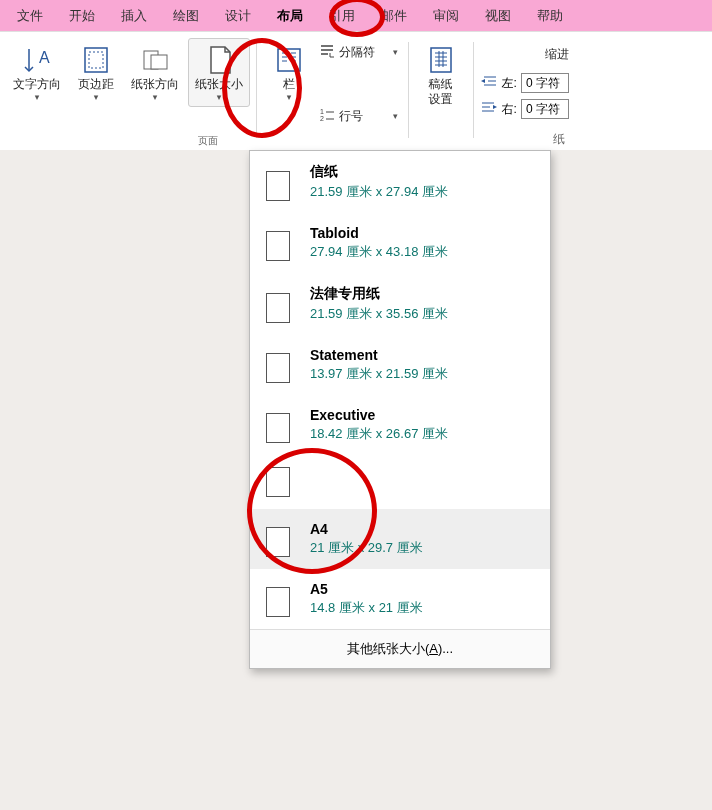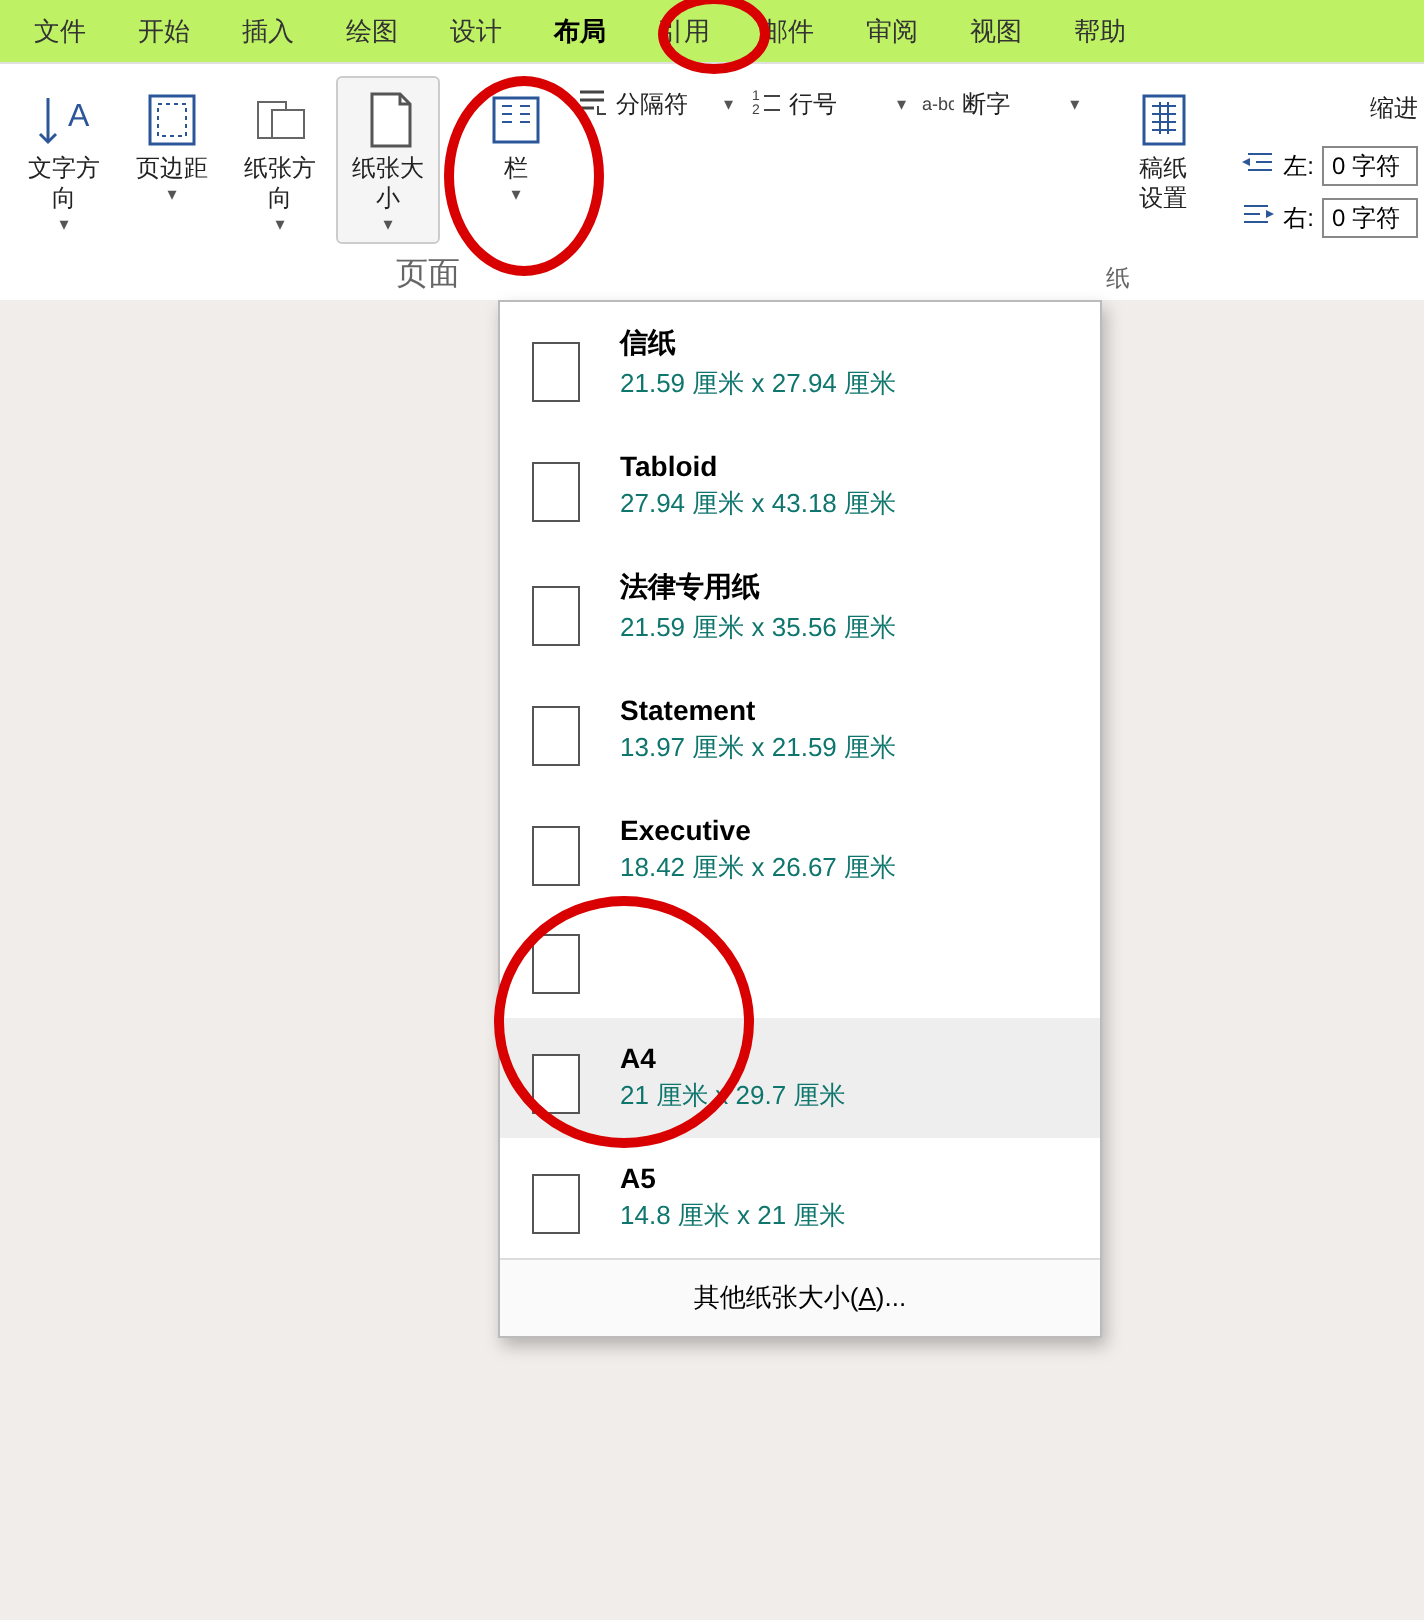--- a/index.html
+++ b/index.html
@@ -8,21 +8,21 @@
       font-size: 13px;
       background: #f0edea;
       width: 712px;
       height: 810px;
       overflow: hidden;
       position: relative;
     }
     
     .menu-bar {
       display: flex;
-      background: #bef264;
+      background: #f9a8d4;
       height: 32px;
       align-items: flex-end;
       padding: 0 4px;
       border-bottom: 1px solid #e0e0e0;
     }
     .menu-item {
       padding: 6px 13px;
       cursor: pointer;
       color: #333;
     }
@@ -86,21 +86,21 @@
     .vsep {
       width: 1px;
       background: #d9d9d9;
       height: 96px;
       margin: 4px 6px 0;
     }
     .page-setup-label {
       position: absolute;
       left: 198px;
       bottom: 2px;
-      font-size: 16px;
+      font-size: 10px;
       color: #666;
     }
     
     .small-row {
       display: flex;
       align-items: center;
       height: 24px;
       gap: 4px;
       padding: 0 4px;
       cursor: pointer;
@@ -266,21 +266,21 @@
           <line x1="7" y1="16" x2="12" y2="16" stroke="#2b579a"></line>
           <line x1="16" y1="8" x2="21" y2="8" stroke="#2b579a"></line>
           <line x1="16" y1="12" x2="21" y2="12" stroke="#2b579a"></line>
           <line x1="16" y1="16" x2="21" y2="16" stroke="#2b579a"></line>
         </svg>
     </div>
     <div class="label">栏</div>
     <div class="dd-caret">▾</div>
   </div>
 
-  <div style="display:flex;flex-direction:row;padding-top:2px;">
+  <div style="display:flex;flex-direction:column;padding-top:2px;gap:40px;">
     <div class="small-row">
       <span><svg width="16" height="16">
             <path d="M2 3h12M2 7h12M2 11h7" stroke="#444" stroke-width="1.5"></path>
             <path d="M11 10v4h4" stroke="#444" fill="none"></path>
           </svg></span>
       <span class="sm-label">分隔符</span>
       <span class="sm-caret">▾</span>
     </div>
     <div class="small-row">
       <span><svg width="16" height="16">

